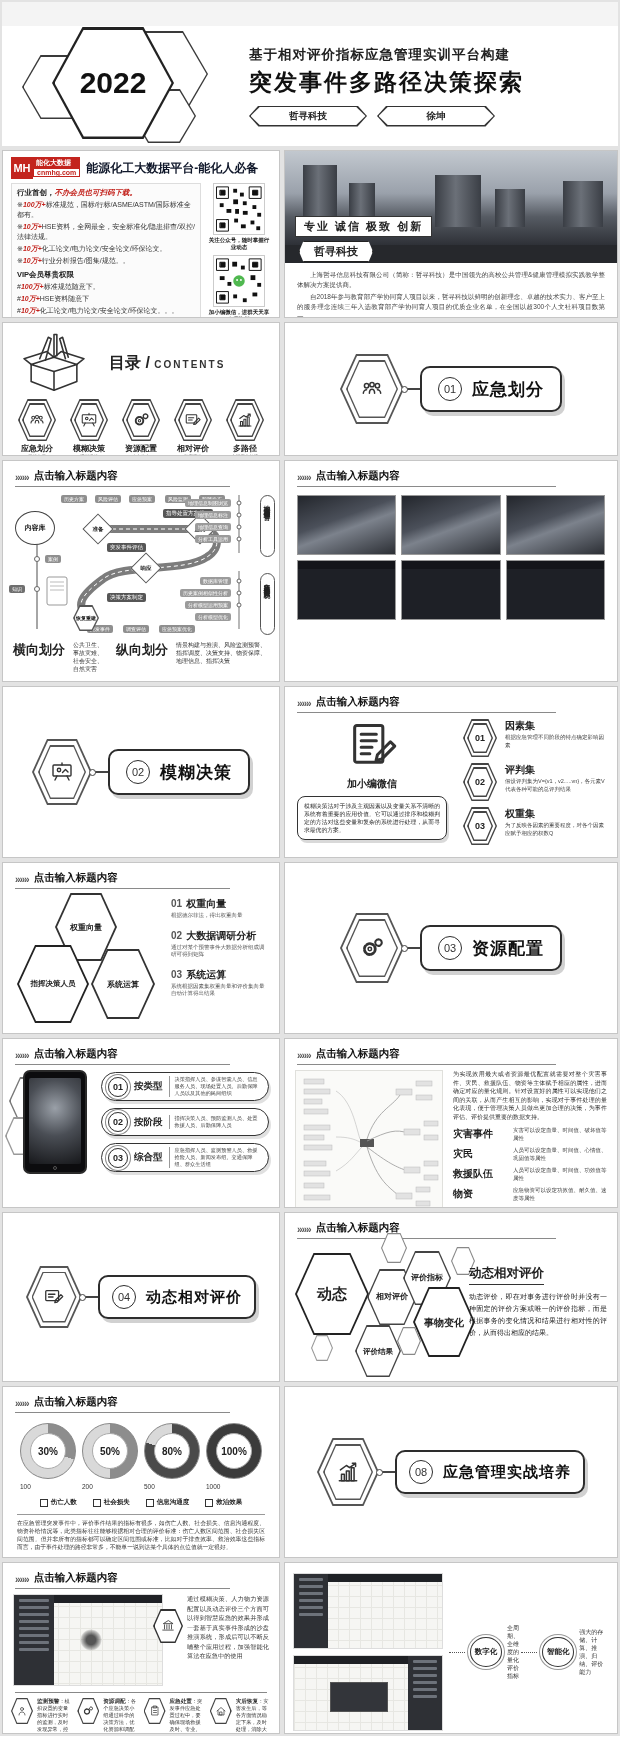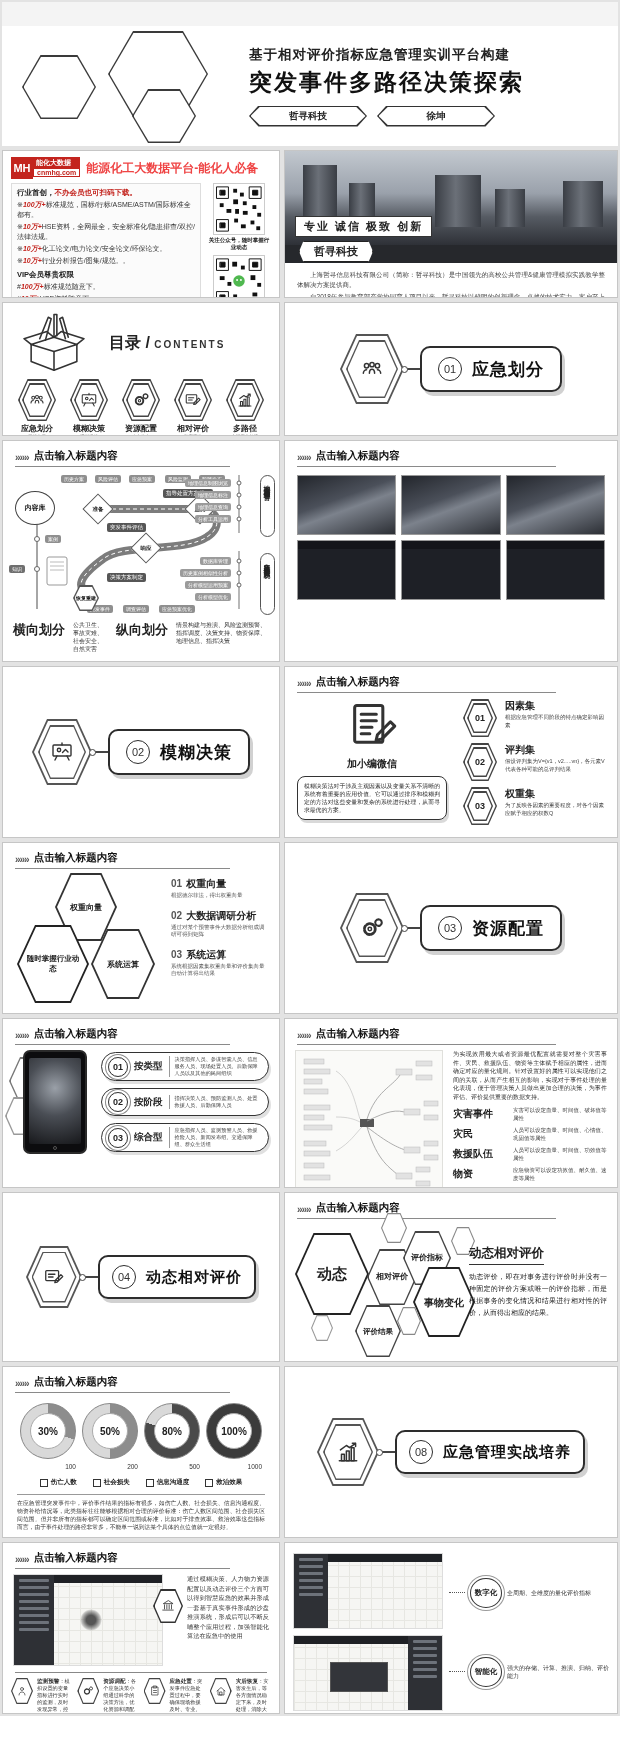--- a/index.html
+++ b/index.html
@@ -38,26 +38,26 @@
 .tag .in{position:absolute;inset:1.5px;background:#fff;display:flex;align-items:center;justify-content:center;font-size:9.5px;font-weight:bold;clip-path:polygon(0 50%,8% 0,92% 0,100% 50%,92% 100%,8% 100%)}
 .tag .out{position:absolute;inset:0;background:#333;clip-path:polygon(0 50%,8% 0,92% 0,100% 50%,92% 100%,8% 100%)}
 
 .ad{padding:6px 8px;font-size:7px}
 .ad-head{display:flex;align-items:center;gap:6px}
 .ad-logo{display:flex;flex:0 0 auto}
 .ad-mark{width:22px;height:22px;background:#c3241e;color:#fff;font-weight:900;font-size:11px;display:flex;align-items:center;justify-content:center}
 .ad-lt{display:flex;flex-direction:column}
 .ad-lt .a{background:#c3241e;color:#fff;font-size:7px;font-weight:bold;padding:1px 3px}
 .ad-lt .b{color:#c3241e;font-size:7px;font-weight:bold;padding:0 3px;border:1px solid #c3241e;border-top:none}
-.ad-title{font-size:12px;font-weight:900;color:#ef4444}
+.ad-title{font-size:12px;font-weight:900;color:#0f172a}
 .ad-body{display:flex;gap:6px;margin-top:4px}
 .ad-colL{flex:1;border:1px solid #ddd;background:#fbfbfb;padding:4px 5px}
 .ad-colR{width:64px;flex:0 0 auto;text-align:center}
 .ad-intro{font-size:7.5px;margin-bottom:2px}
-.ad-intro .hl{color:#c3241e;font-weight:bold}
+.ad-intro .hl{color:#c3241e;font-style:italic;font-weight:bold}
 .ad-li{margin:2px 0;color:#333}
 .ad-li .num{color:#c3241e;font-weight:bold;font-style:italic}
 .ad-vip{font-weight:bold;font-size:7.5px;margin:4px 0 2px}
 .qr{width:52px;height:52px;margin:0 auto;background:#fff;border:1px solid #ccc;position:relative}
 .qr-cap{font-size:5.5px;font-weight:bold;margin:2px 0 4px;color:#222}
 
 .co-photo{position:relative;height:94px;background:linear-gradient(#c2c8cf 0%,#9aa1ab 45%,#565b63 70%,#2e3137 100%);overflow:hidden}
 .bld{position:absolute;bottom:18px;background:linear-gradient(90deg,#3a3e45,#6b7078 45%,#3a3e45)}
 .co-slogan{position:absolute;left:10px;bottom:8px;background:#fff;border:1px solid #333;padding:2px 8px;font-size:11px;font-weight:bold;letter-spacing:2px}
 .co-band{height:18px;background:#26282c;position:relative}
@@ -125,21 +125,21 @@
 .rs-term{font-size:10px;font-weight:900;width:52px;flex:0 0 auto}
 .rs-dd{font-size:5.5px;color:#444;line-height:7.5px}
 
 .dy{position:relative;height:100%}
 .dy-hex{position:absolute;display:flex;align-items:center;justify-content:center;text-align:center;font-weight:900}
 .dy-txt{position:absolute;right:10px;top:24px;width:138px}
 .dy-title{font-size:12.5px;font-weight:900;border-bottom:1.5px solid #333;display:inline-block;padding-bottom:2px}
 .dy-p{font-size:7px;line-height:12px;margin-top:6px;color:#222;text-align:justify}
 
 .ev-row{display:flex;justify-content:space-around;padding:10px 14px 0}
-.ev-cell{text-align:right}
+.ev-cell{text-align:left}
 .donut{width:56px;height:56px;border-radius:50%;border:1px solid #888;position:relative;margin:0 auto}
 .hole{position:absolute;inset:9px;background:#fff;border-radius:50%;border:1px solid #aaa;display:flex;align-items:center;justify-content:center;font-size:10px;font-weight:bold}
 .ev-x{font-size:6.5px;color:#333;margin-top:4px}
 .ev-leg{display:flex;justify-content:center;gap:16px;margin-top:8px}
 .ev-li{display:flex;align-items:center;gap:3px;font-size:6.5px;font-weight:bold}
 .cb{width:8px;height:8px;border:1.5px solid #333;background:#fff}
 .ev-p{margin:7px 14px 0;border-top:1px solid #999;padding-top:4px;font-size:5.8px;line-height:8px;color:#333;text-align:justify}
 
 .sb-top{display:flex;padding:5px 10px 0}
 .map{background:#f6f6f3;border:1px solid #ddd;position:relative;background-image:linear-gradient(#e7e7e2 1px,transparent 1px),linear-gradient(90deg,#e7e7e2 1px,transparent 1px);background-size:11px 11px}
@@ -152,21 +152,21 @@
 .sb-p{flex:1;padding-left:24px;font-size:6.2px;line-height:9.5px;text-align:justify;color:#333}
 .sb-div{border-top:1px solid #888;margin:6px 12px 0}
 .sb-items{display:flex;padding:5px 8px 0;gap:5px}
 .sb-it{display:flex;gap:4px;flex:1}
 .sb-dd{font-size:5.2px;line-height:7px;color:#333}
 .sb-dd b{font-size:5.6px}
 
 .cp-wrap{display:flex;padding:10px 8px 0}
 .cp-maps{display:flex;flex-direction:column;gap:6px;width:150px;flex:0 0 auto}
 .cp-map{height:76px}
-.cp-nodes{flex:1;display:flex;flex-direction:column;justify-content:space-around;padding-left:6px}
+.cp-nodes{flex:1;display:flex;flex-direction:row;justify-content:space-around;padding-left:6px}
 .cp-node{display:flex;align-items:center;gap:5px}
 .cp-dots{flex:0 0 16px;border-top:1.5px dotted #555}
 .cp-c{width:30px;height:30px;border:1.5px solid #333;border-radius:50%;box-shadow:0 0 0 2px #fff,0 0 0 3px #999;display:flex;align-items:center;justify-content:center;font-size:7.5px;font-weight:900;text-align:center;line-height:8px;flex:0 0 auto}
 .cp-dd{font-size:6px;color:#333;line-height:8px}
 </style>
 </head>
 <body>
 
 <div class="page">
 
@@ -179,39 +179,44 @@
             <i class="hx" style="inset:1.5px;background:#fff"></i>
         </div>
         <div class="hexring" style="position:absolute;left:2px;top:28px;width:74px;height:64px">
           <i class="hx" style="background:#3a3a3a"></i>
             <i class="hx" style="inset:1.5px;background:#fff"></i>
         </div>
         <div class="hexring" style="position:absolute;left:112px;top:62px;width:64px;height:54px">
           <i class="hx" style="background:#3a3a3a"></i>
             <i class="hx" style="inset:1.5px;background:#fff"></i>
         </div>
+        <div class="hexring" style="position:absolute;left:32px;top:0;width:122px;height:112px">
+          <i class="hx" style="background:#222"></i>
+            <i class="hx" style="inset:2.5px;background:#fff"></i>
+          <span class="hexicon" style="font-size:30px;font-weight:900;color:#111">2022</span>
+        </div>
       </div>
       <div class="t-text">
         <div class="t-sub">基于相对评价指标应急管理实训平台构建</div>
         <div class="t-main">突发事件多路径决策探索</div>
         <div class="tagrow">
           <div class="tag">
               <span class="out"></span>
               <span class="in">哲寻科技</span>
             </div>
           <div class="tag">
               <span class="out"></span>
               <span class="in">徐坤</span>
             </div>
         </div>
       </div>
     </div>
   </div>
 
-  <div class="row" style="height:148px">
+  <div class="row" style="height:168px">
     <div class="slide col-l ad">
       <div class="ad-head">
         <div class="ad-logo">
           <div class="ad-mark">MH</div>
           <div class="ad-lt">
             <span class="a">能化大数据</span>
             <span class="b">cnmhg.com</span>
           </div>
         </div>
         <div class="ad-title">能源化工大数据平台-能化人必备</div>
@@ -618,21 +623,21 @@
       <div class="wt">
         <div class="wt-hexes">
           <div class="wt-hex hexring" style="left:42px;top:0;width:62px;height:68px">
               <i class="hx" style="background:#333"></i>
               <i class="hx" style="inset:2px;background:#fff"></i>
               <span class="hexicon" style="font-size:8px;font-weight:900">权重向量</span>
             </div>
           <div class="wt-hex hexring" style="left:4px;top:52px;width:72px;height:78px">
               <i class="hx" style="background:#222;filter:drop-shadow(2px 3px 2px #bbb)"></i>
               <i class="hx" style="inset:2px;background:#fff"></i>
-              <span class="hexicon" style="font-size:7.5px;font-weight:900;padding:0 8px;text-align:center">随时掌握行业动态</span>
+              <span class="hexicon" style="font-size:7.5px;font-weight:900;padding:0 8px;text-align:center">指挥决策人员</span>
             </div>
           <div class="wt-hex hexring" style="left:78px;top:56px;width:64px;height:70px">
               <i class="hx" style="background:#333"></i>
               <i class="hx" style="inset:2px;background:#fff"></i>
               <span class="hexicon" style="font-size:8px;font-weight:900">系统运算</span>
             </div>
         </div>
         <div class="wt-r">
           <div class="wt-it">
               <div class="tt"><em>01</em><span>权重向量</span></div>

